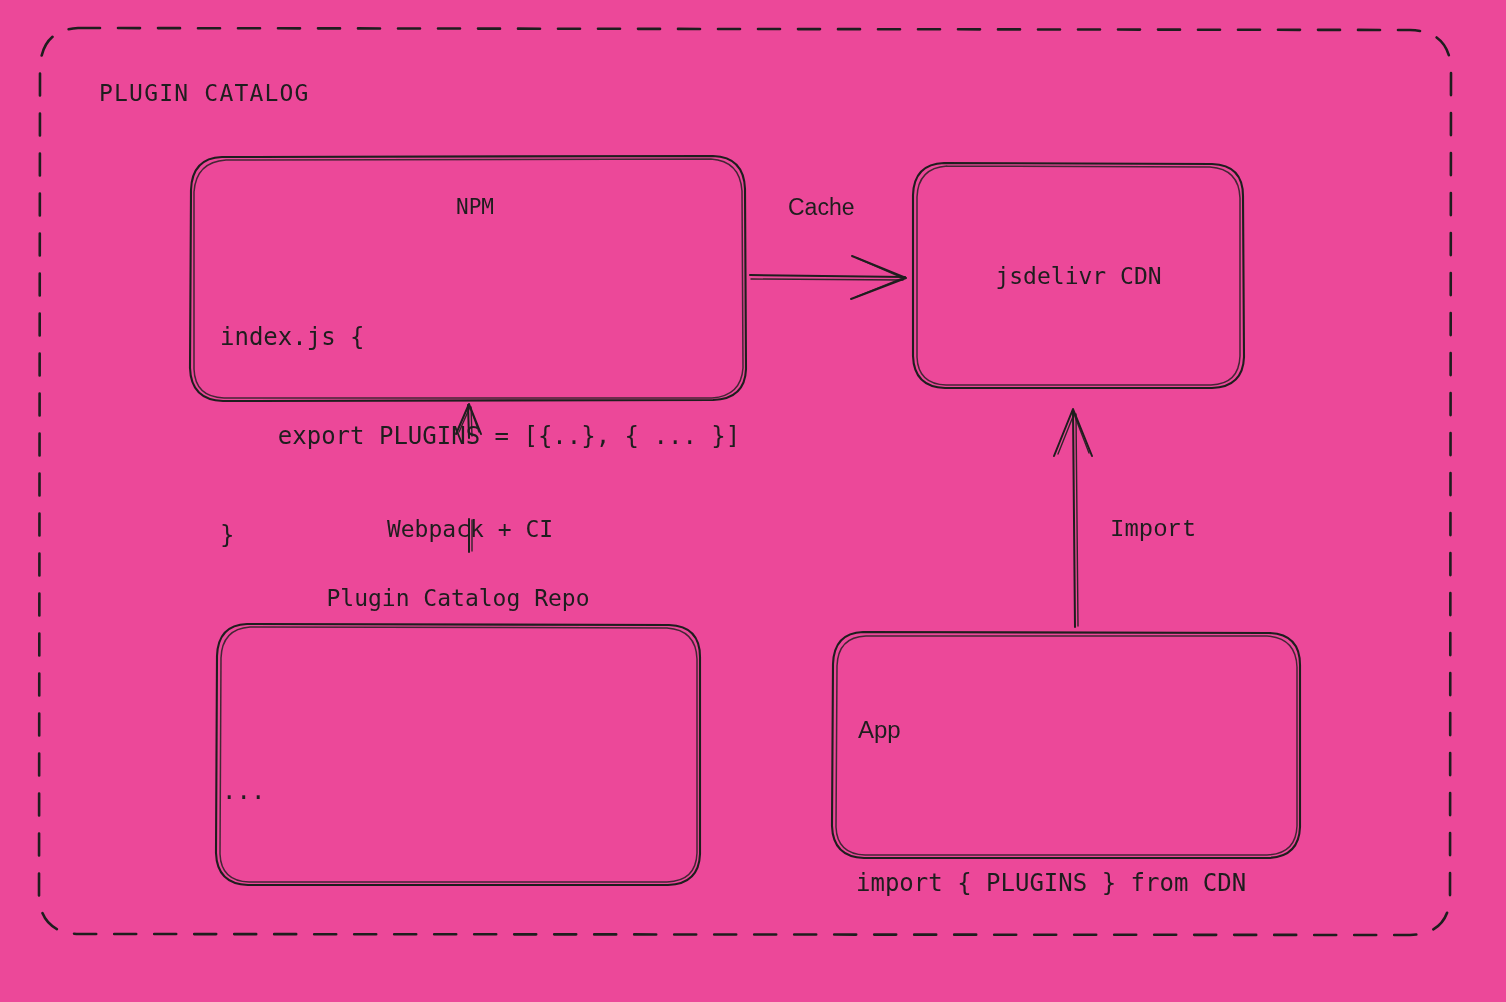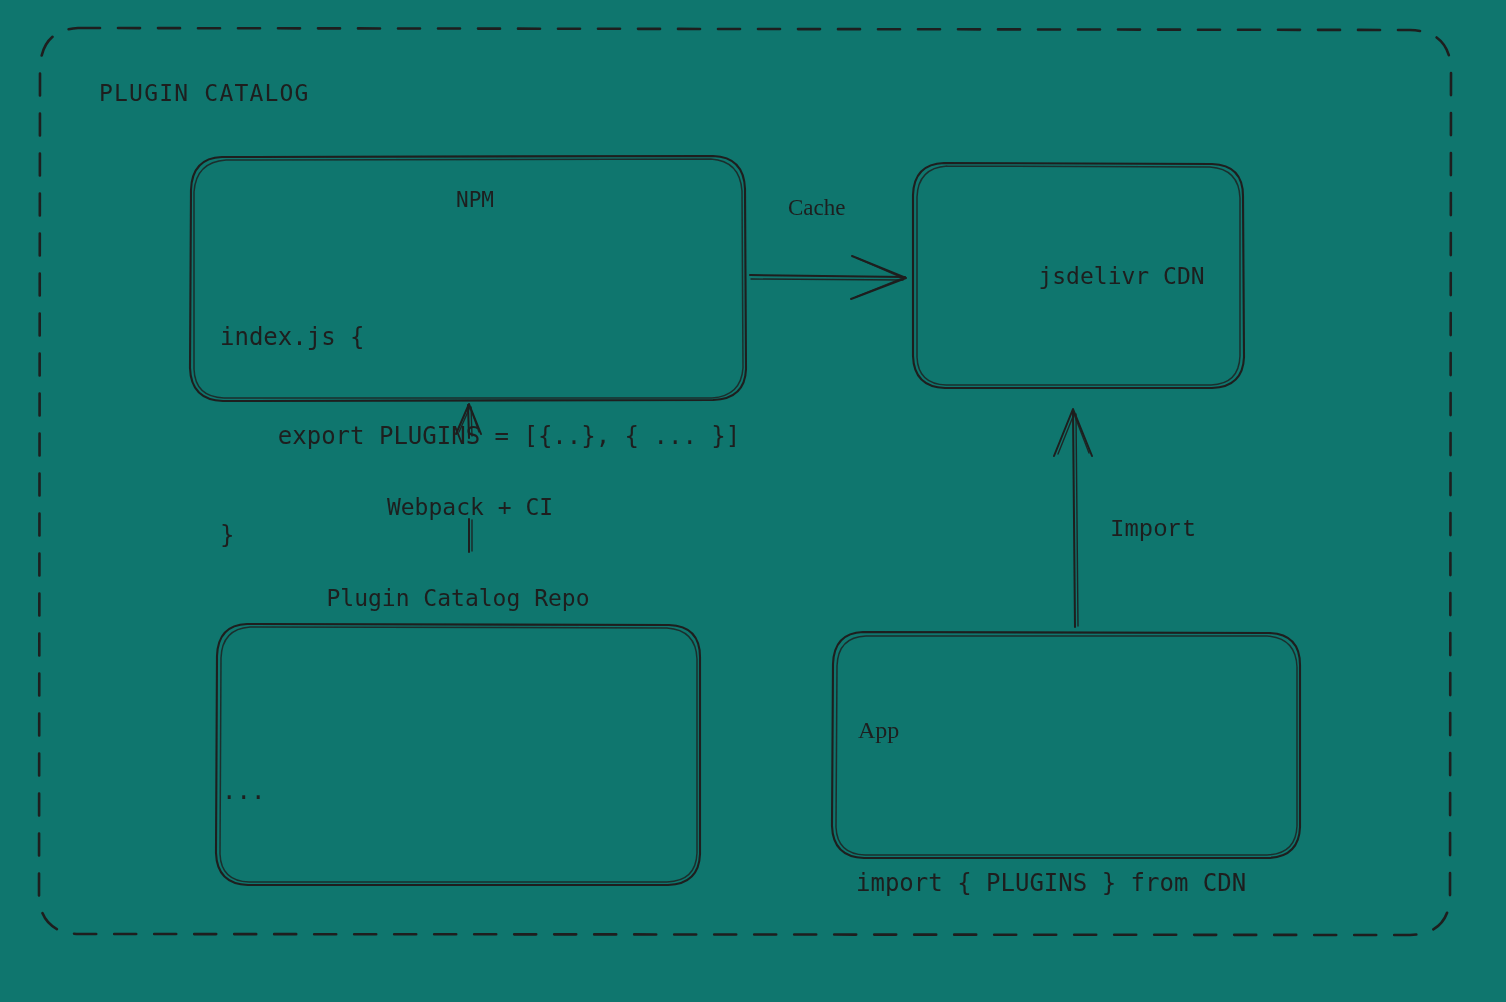--- a/index.html
+++ b/index.html
@@ -5,21 +5,21 @@
 <style>
   html, body {
     margin: 0;
     padding: 0;
     background: #ffffff;
   }
   #canvas {
     position: relative;
     width: 1506px;
     height: 1002px;
-    background: #0f766e;
+    background: #ec4899;
     overflow: hidden;
     font-family: "DejaVu Sans Mono", "Liberation Mono", monospace;
   }
   svg.layer {
     position: absolute;
     left: 0;
     top: 0;
     width: 1506px;
     height: 1002px;
     pointer-events: none;
@@ -45,58 +45,57 @@
     white-space: pre;
     line-height: 1.0;
   }
   .mono {
     font-family: "DejaVu Sans Mono", "Liberation Mono", monospace;
   }
   .mono-serifish {
     font-family: Liberation Mono, monospace;
   }
   .sans {
-    font-family: Liberation Serif, serif;
+    font-family: Liberation Sans, sans-serif;
   }
 
   #catalog-title {
     left: 99px;
     top: 82px;
     font-size: 23px;
     letter-spacing: 1.2px;
   }
   #npm-title {
     left: 190px;
-    top: 190px;
+    top: 197px;
     width: 570px;
     text-align: center;
     font-size: 21px;
   }
   #npm-code {
     left: 220px;
     top: 255px;
     font-size: 24px;
     line-height: 33px;
   }
   #cdn-title {
     left: 913px;
     top: 265px;
     width: 331px;
     text-align: center;
     font-size: 23px;
-    padding-left: 43px;
   }
   #cache-label {
     left: 788px;
     top: 196px;
     font-size: 23px;
   }
   #webpack-label {
     left: 340px;
-    top: 425px;
+    top: 447px;
     width: 260px;
     text-align: center;
     font-size: 23px;
     line-height: 33px;
   }
   #repo-title {
     left: 216px;
     top: 587px;
     width: 484px;
     text-align: center;

